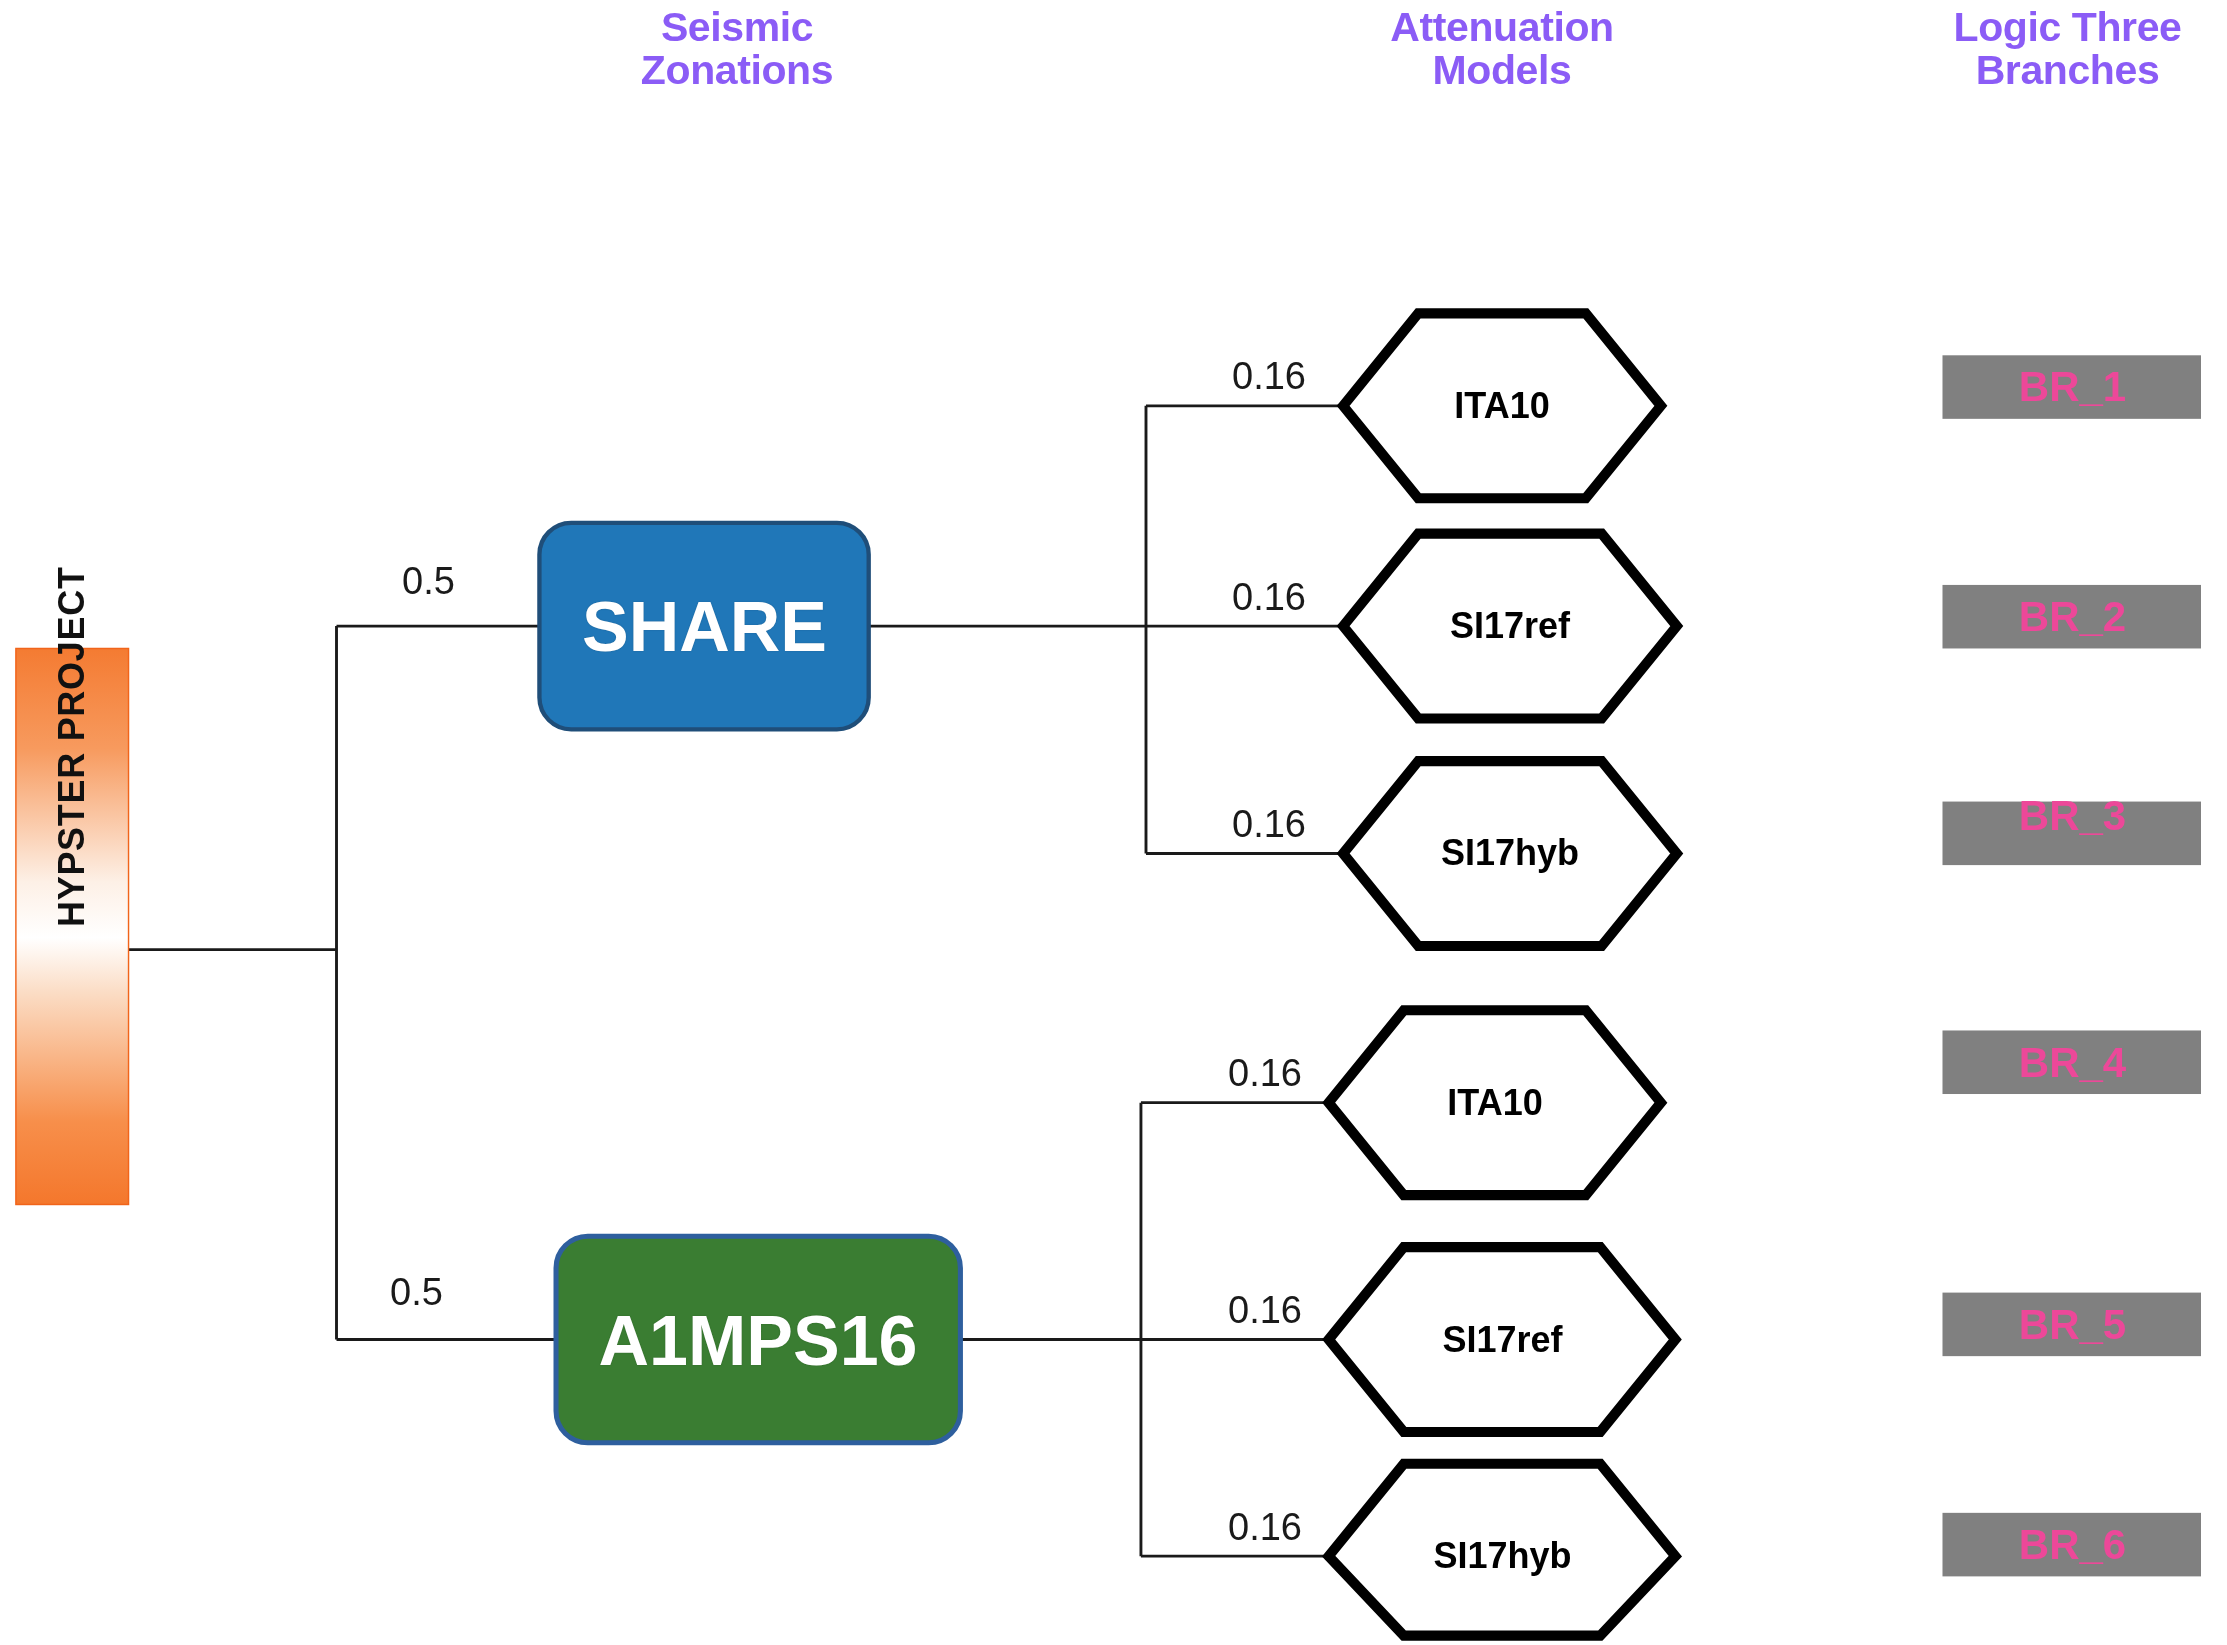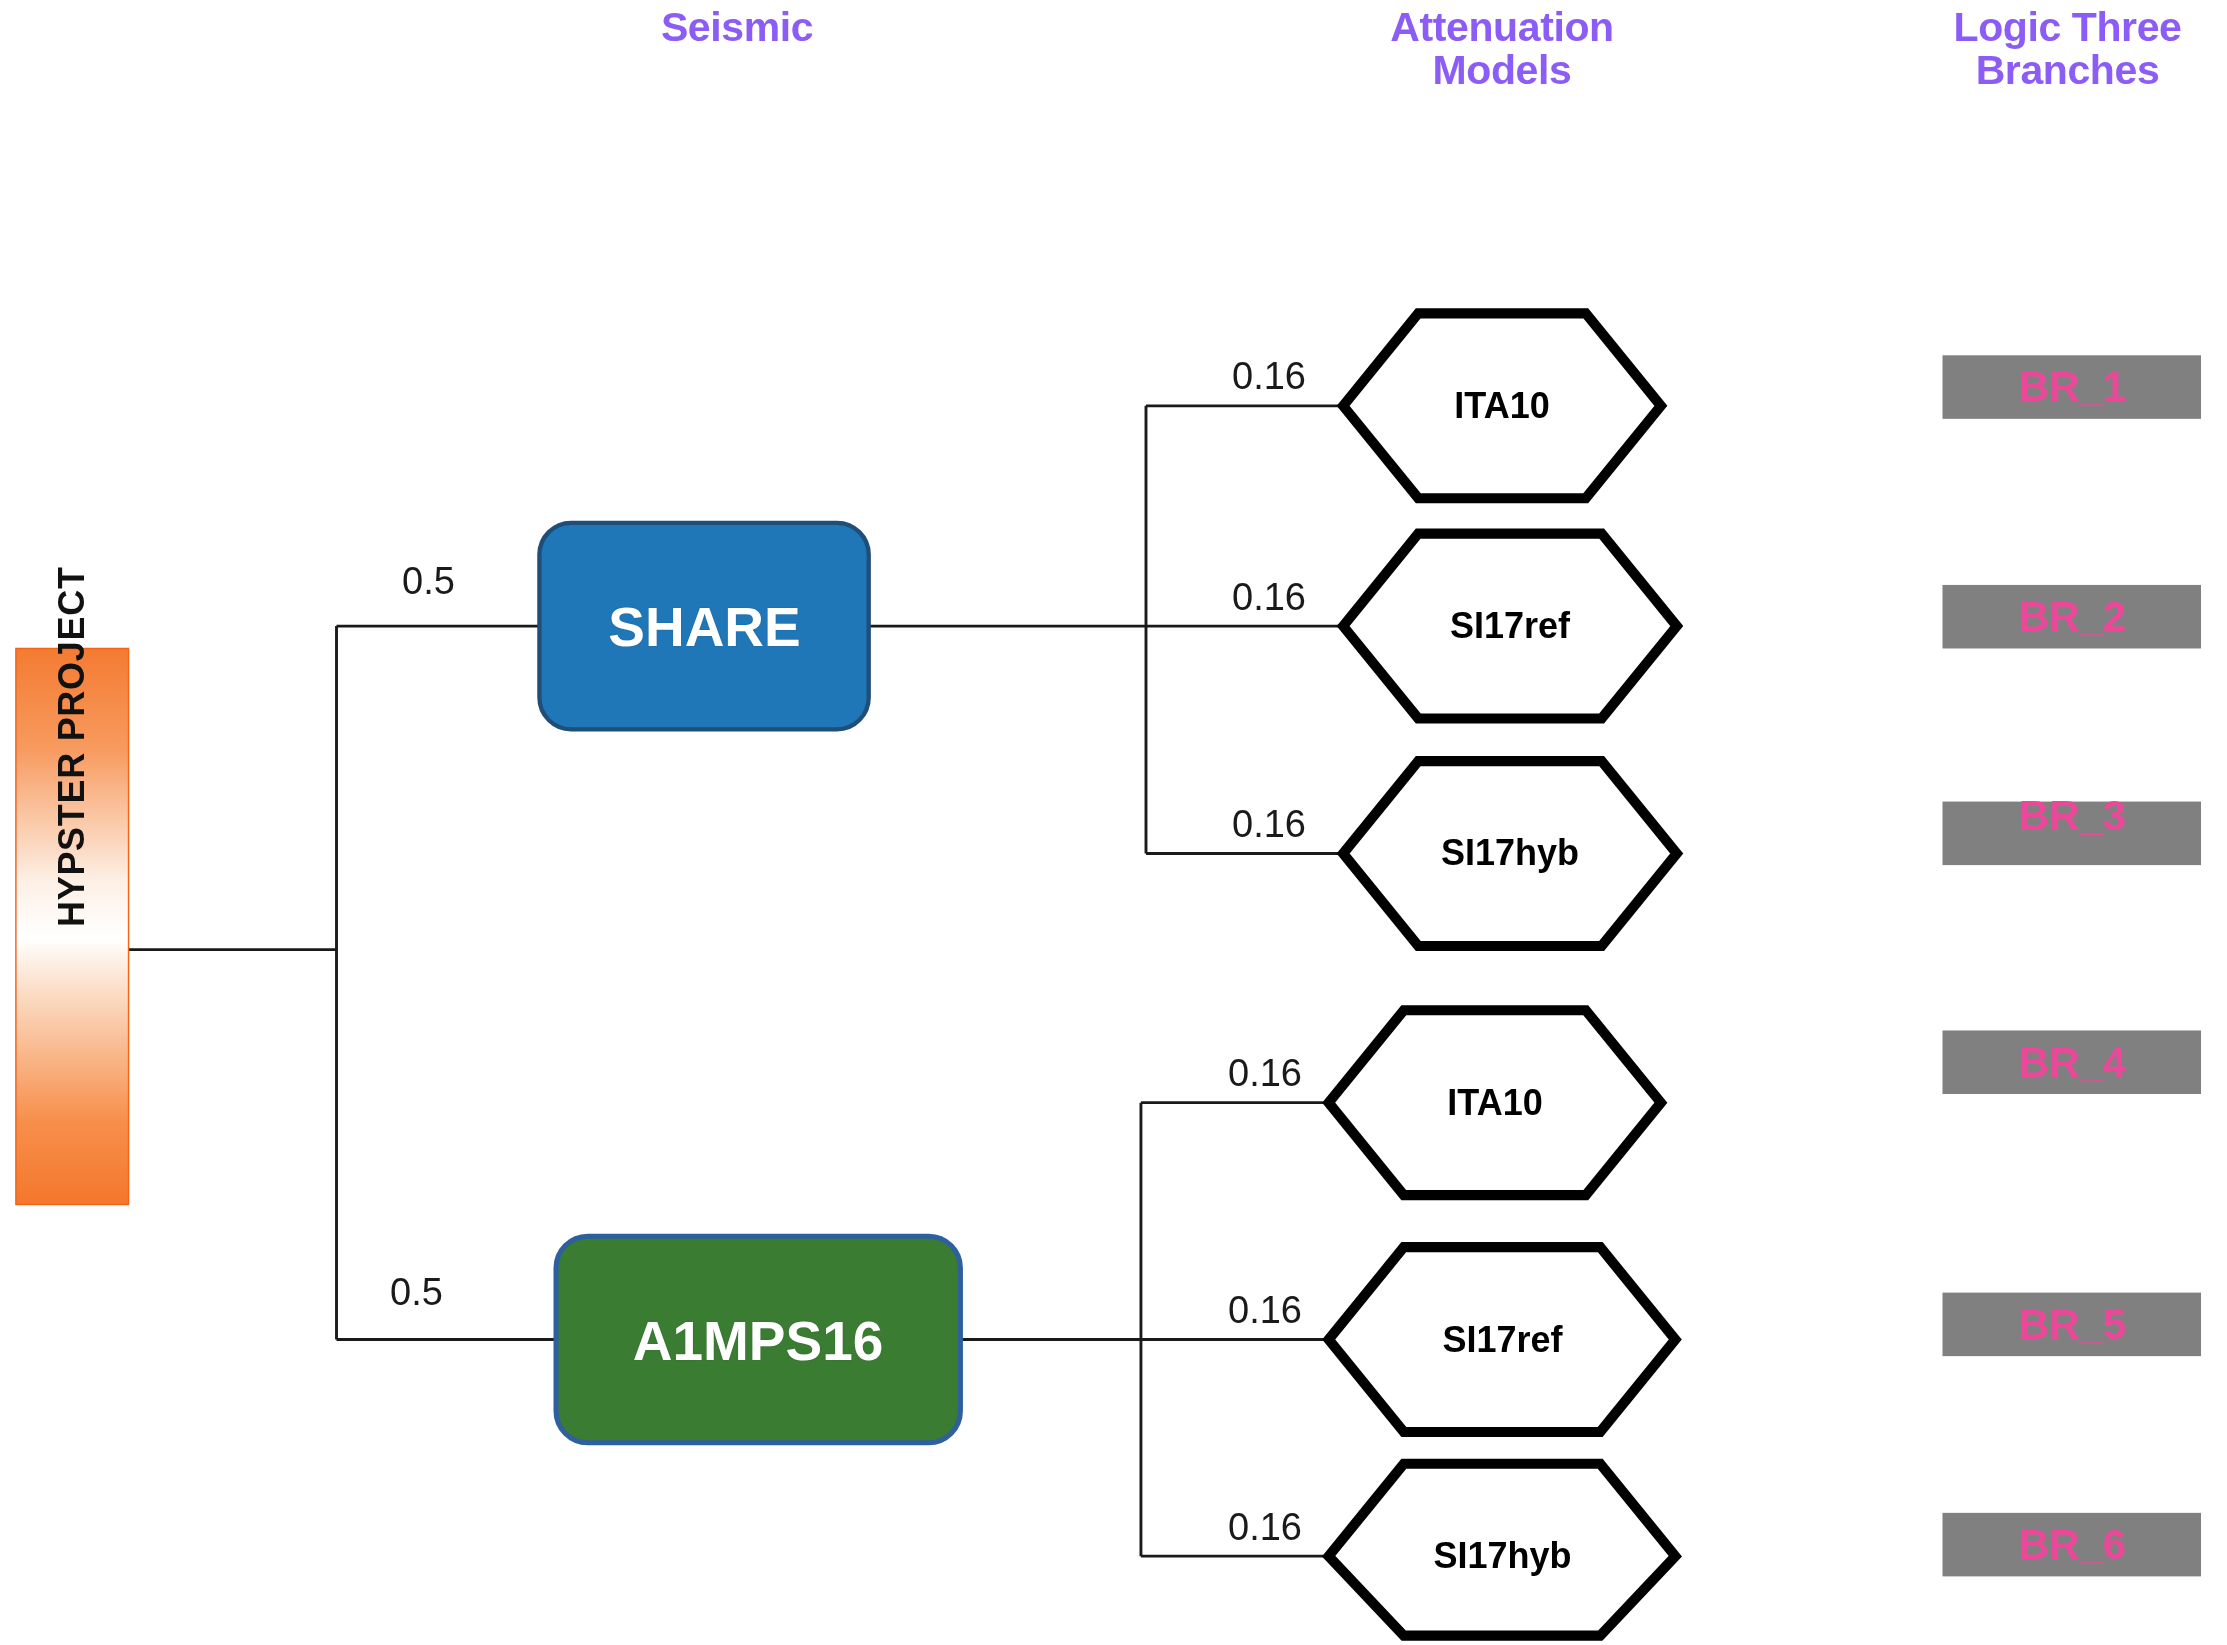--- a/index.html
+++ b/index.html
@@ -47,21 +47,21 @@
     font-weight: normal;
     white-space: nowrap;
   }
   .node-rect-label {
     position: absolute;
     display: flex;
     align-items: center;
     justify-content: center;
     color: #ffffff;
     font-weight: bold;
-    font-size: 55px;
+    font-size: 70px;
     pointer-events: none;
     text-shadow: 0 0 1.4px rgba(0,0,0,0.25);
   }
   .hex-label {
     position: absolute;
     display: flex;
     align-items: center;
     justify-content: center;
     color: #000000;
     font-weight: bold;
@@ -151,20 +151,21 @@
     <rect x="2690" y="492" width="358" height="88" fill="#808080"></rect>
     <rect x="2690" y="810" width="358" height="88" fill="#808080"></rect>
     <rect x="2690" y="1110" width="358" height="88" fill="#808080"></rect>
     <rect x="2690" y="1427" width="358" height="88" fill="#808080"></rect>
     <rect x="2690" y="1790" width="358" height="88" fill="#808080"></rect>
     <rect x="2690" y="2095" width="358" height="88" fill="#808080"></rect>
   </svg>
 
   <div class="col-header" style="left:578px; top:5.8px; width:318px;">
     <div>Seismic</div>
+    <div>Zonations</div>
   </div>
 
   <div class="col-header" style="left:1300px; top:5.8px; width:404px;">
     <div>Attenuation</div>
     <div>Models</div>
   </div>
 
   <div class="col-header" style="left:1907px; top:5.8px; width:321px;">
     <div>Logic Three</div>
     <div>Branches</div>

